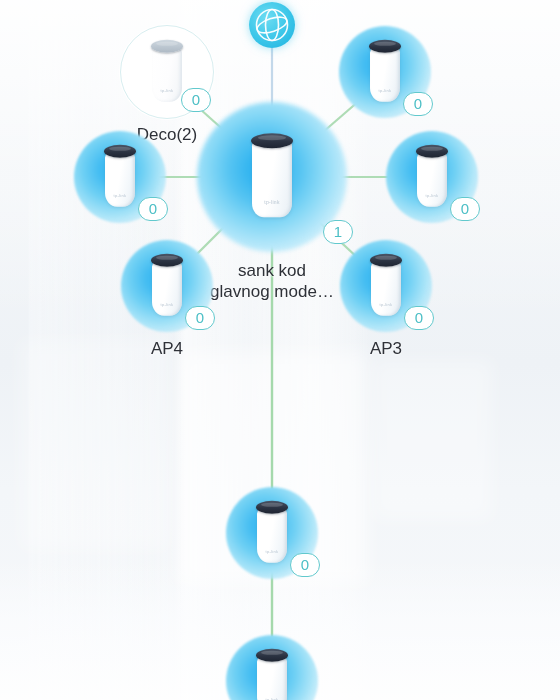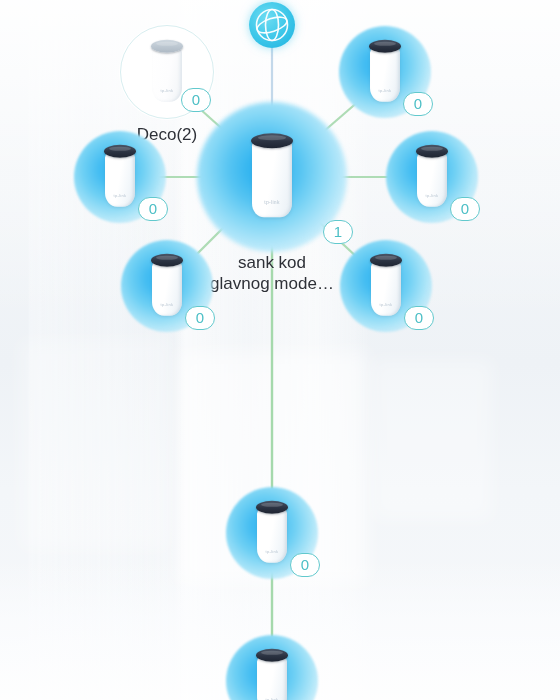--- a/index.html
+++ b/index.html
@@ -225,21 +225,21 @@
   .node-label {
     margin-top: 6px;
     font-size: 17px;
     line-height: 21px;
     color: #2e3138;
     font-family: "Liberation Sans", sans-serif;
     white-space: pre-line;
     text-shadow: 0 1px 2px rgba(255,255,255,0.8);
   }
   .node.main .node-label {
-    margin-top: 0;
+    margin-top: 8px;
   }
 
   
   .globe {
     position: absolute;
     left: 50%;
     top: 2px;
     margin-left: -23px;
     width: 46px;
     height: 46px;
@@ -360,32 +360,34 @@
   <div class="node small" style="left:167px; top:240px;">
     <div class="node-ring">
       <div class="glow"></div>
       <div class="device">
         <div class="body"></div>
         <div class="cap"></div>
         <div class="brand">tp-link</div>
       </div>
       <div class="badge">0</div>
     </div>
+    <div class="node-label">AP4</div>
   </div>
 
   <div class="node small" style="left:386px; top:240px;">
     <div class="node-ring">
       <div class="glow"></div>
       <div class="device">
         <div class="body"></div>
         <div class="cap"></div>
         <div class="brand">tp-link</div>
       </div>
       <div class="badge">0</div>
     </div>
+    <div class="node-label">AP3</div>
   </div>
 
   <div class="node small" style="left:272px; top:487px;">
     <div class="node-ring">
       <div class="glow"></div>
       <div class="device">
         <div class="body"></div>
         <div class="cap"></div>
         <div class="brand">tp-link</div>
       </div>

